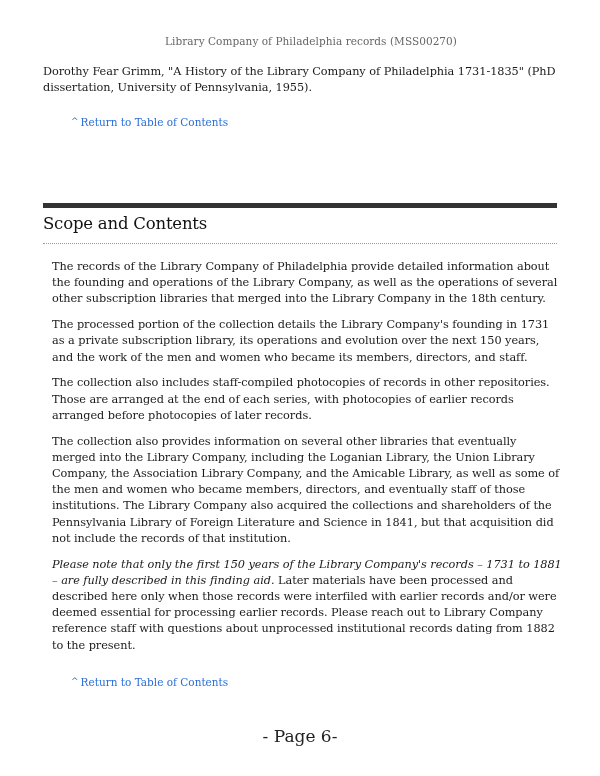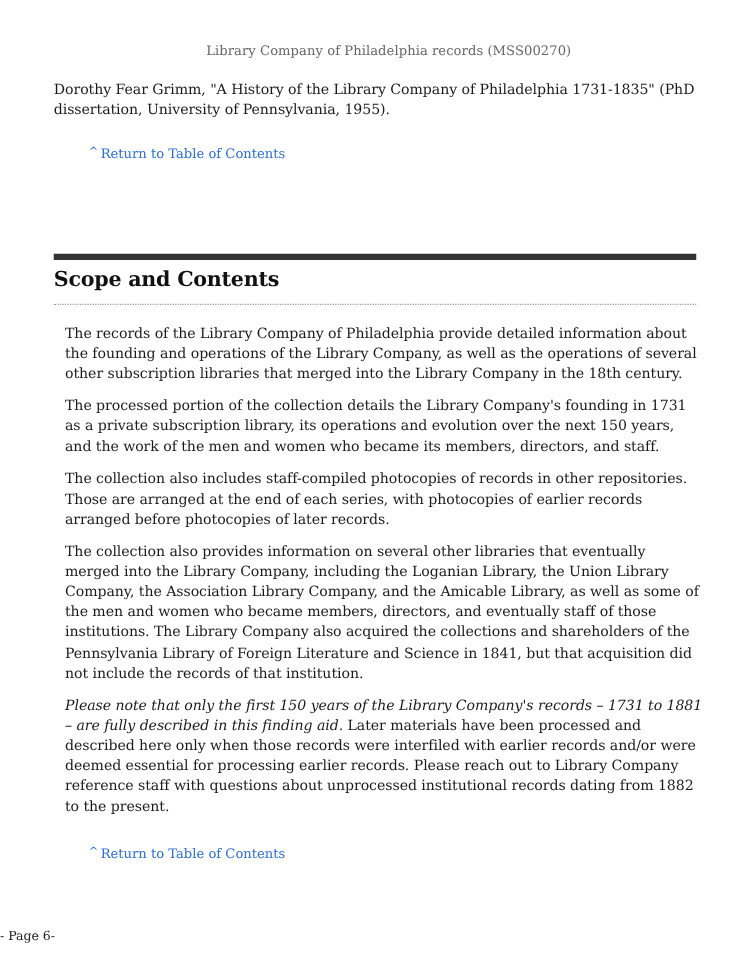--- a/index.html
+++ b/index.html
@@ -58,21 +58,21 @@
       top: 203px;
       width: 514px;
       height: 5px;
       background: #333333;
     }
     .section-title {
       position: absolute;
       left: 43px;
       top: 214px;
       font-family: "DejaVu Serif", "Liberation Serif", serif;
-      font-weight: bold;
+      font-weight: normal;
       font-size: 16.5px;
       color: #111111;
       letter-spacing: -0.2px;
     }
     .dotted-rule {
       position: absolute;
       left: 43px;
       top: 243px;
       width: 514px;
       height: 0;
@@ -95,23 +95,23 @@
     .bottom-link {
       position: absolute;
       left: 43px;
       top: 671px;
     }
     .page-number {
       position: absolute;
       top: 726px;
       left: 0;
       width: 600px;
-      font-size: 10px;
+      text-align: center;
+      font-size: 17px;
       color: #222222;
-      margin-top: 18px;
     }
   </style>
 </head>
 <body>
 
 <div class="running-header">Library Company of Philadelphia records (MSS00270)</div>
 
 <div class="top-block">
   <p class="ref-para">Dorothy Fear Grimm, "A History of the Library Company of Philadelphia 1731-1835" (PhD dissertation, University of Pennsylvania, 1955).</p>
   <div style="height: 6px;"></div>

